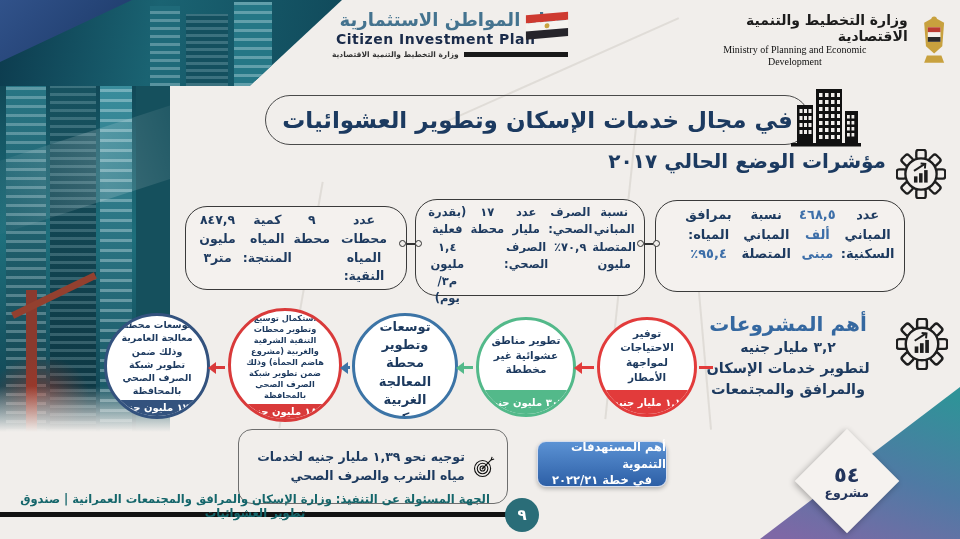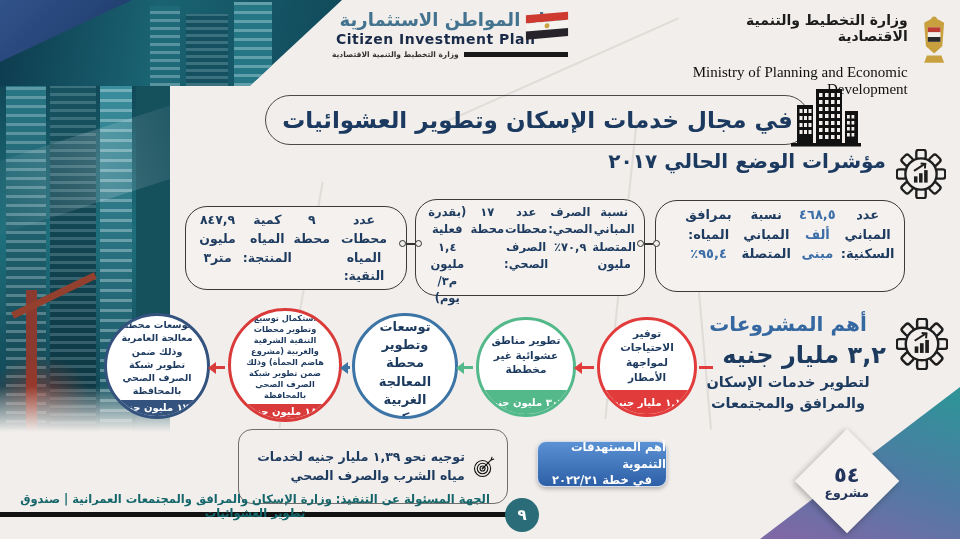--- a/index.html
+++ b/index.html
@@ -60,21 +60,21 @@
   .cip-ar { color:#44738f; font-size:18px; font-weight:bold; text-align:right; }
   .cip-en { color:#1a2b4a; font-size:14px; font-weight:bold; letter-spacing:.5px; direction:ltr; text-align:left; margin-top:1px; }
   .cip-bottom { display:flex; direction:ltr; align-items:center; gap:5px; margin-top:3px; width:236px; }
   .cip-sub { font-size:7.5px; color:#333; font-weight:bold; white-space:nowrap; }
   .cip-bar { flex:1; height:5px; background:#191919; }
   .flag { position:absolute; left:524px; top:10px; z-index:6; }
 
   .ministry { position:absolute; right:8px; top:12px; width:270px; z-index:5; display:flex; gap:8px; justify-content:flex-end; }
   .min-text { text-align:right; }
   .min-ar { font-size:14px; font-weight:bold; color:#1c1c1c; direction:rtl; }
-  .min-en { font-family:"Liberation Serif", serif; font-size:15px; color:#101010; line-height:1.15; text-align:right; margin-top:20px; }
+  .min-en { font-family:"Liberation Serif", serif; font-size:10px; color:#101010; line-height:1.15; text-align:center; margin-top:0; }
 
   
   .title-pill {
     position:absolute; left:265px; top:95px; width:545px; height:50px; z-index:5;
     border:1.6px solid #4a4a4a; border-radius:26px;
     display:flex; align-items:center; justify-content:center;
     direction:rtl; color:#1c3a60; font-size:23px; font-weight:bold;
   }
   .buildings-icon { position:absolute; left:789px; top:83px; z-index:6; }
 
@@ -95,21 +95,21 @@
   .accent { color:#3c6ea8; }
   .connector { position:absolute; top:240px; display:flex; align-items:center; z-index:5; }
   .conn-1 { left:637px; } .conn-2 { left:399px; }
   .conn-dot { width:7px; height:7px; border:1.6px solid #333; border-radius:50%; background:#f1eeeb; }
   .conn-line { width:9px; height:2px; background:#333; }
 
   
   .proj-head { position:absolute; right:12px; top:318px; z-index:5; }
   .proj-text { position:absolute; right:74px; top:310px; width:196px; z-index:5; direction:rtl; text-align:center; line-height:1.42; }
   .proj-title  { color:#3568a0; font-size:20px; font-weight:bold; }
-  .proj-amount { color:#1d3a5f; font-size:24px; font-weight:bold;text-align:right; }
+  .proj-amount { color:#1d3a5f; font-size:14px; font-weight:bold; }
   .proj-desc   { color:#1d3a5f; font-size:14.5px; font-weight:bold; }
 
   .proj-circle {
     position:absolute; z-index:5; border:3px solid #999; border-radius:50%;
     background:#fff; overflow:hidden; display:flex; flex-direction:column;
   }
   .pc-text { flex:1; display:flex; align-items:center; justify-content:center;
     direction:rtl; text-align:center; color:#1d3a5f; font-weight:bold; line-height:1.4; padding:2px 9px; }
   .pc-band { height:24px; display:flex; align-items:center; justify-content:center;
     color:#fff; font-size:10px; font-weight:bold; direction:rtl; background:#999; }
@@ -309,21 +309,21 @@
 
   <div class="stat-box box-buildings">
     <div>عدد المباني السكنية:</div>
     <div class="accent">٤٦٨,٥ ألف مبنى</div>
     <div>نسبة المباني المتصلة</div>
     <div><span>بمرافق المياه: </span><span class="accent">٩٥,٤٪</span></div>
   </div>
   <div class="stat-box box-sewage">
     <div>نسبة المباني المتصلة مليون</div>
     <div>الصرف الصحي: ٧٠,٩٪</div>
-    <div>عدد محطات الصرف الصحي:</div>
+    <div>عدد مليار الصرف الصحي:</div>
     <div>١٧ محطة</div>
     <div>(بقدرة فعلية ١,٤ مليون م٣/ يوم)</div>
   </div>
   <div class="stat-box box-water">
     <div>عدد محطات المياه النقية:</div>
     <div>٩ محطة</div>
     <div>كمية المياه المنتجة:</div>
     <div>٨٤٧,٩ مليون متر٣</div>
   </div>
   <div class="connector conn-1">

